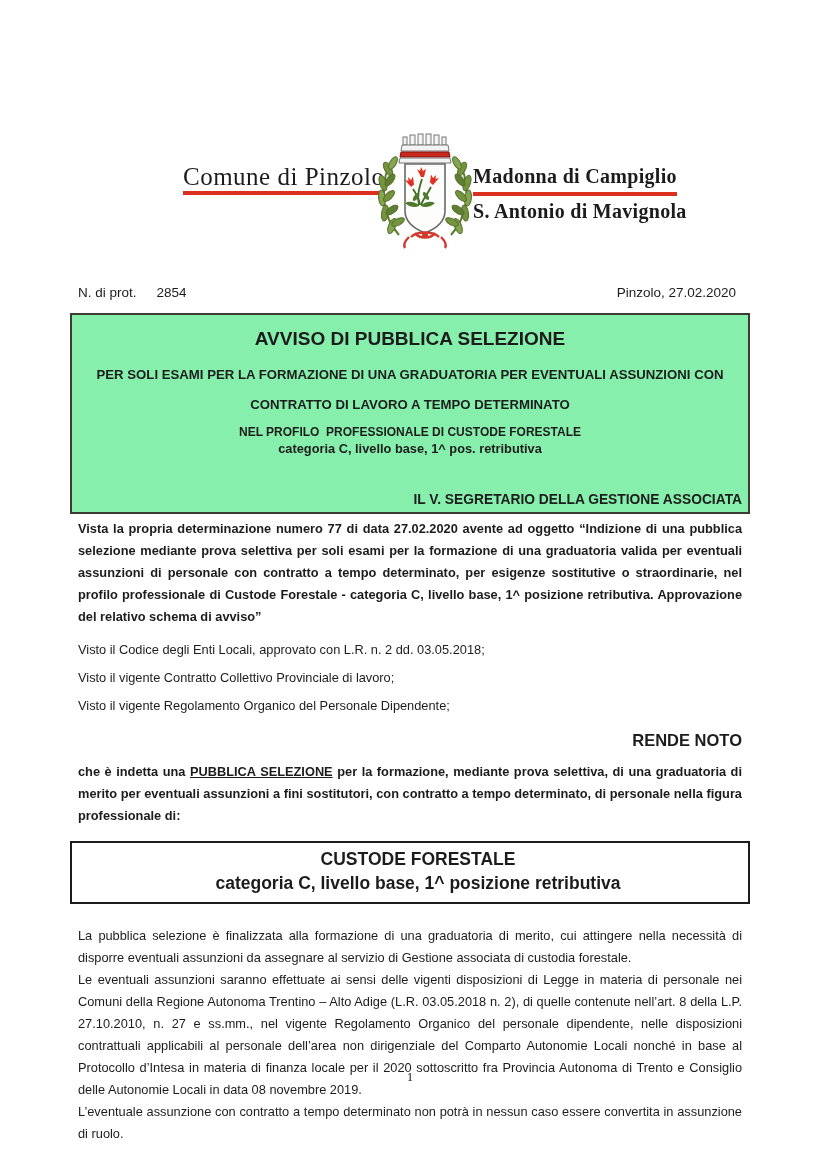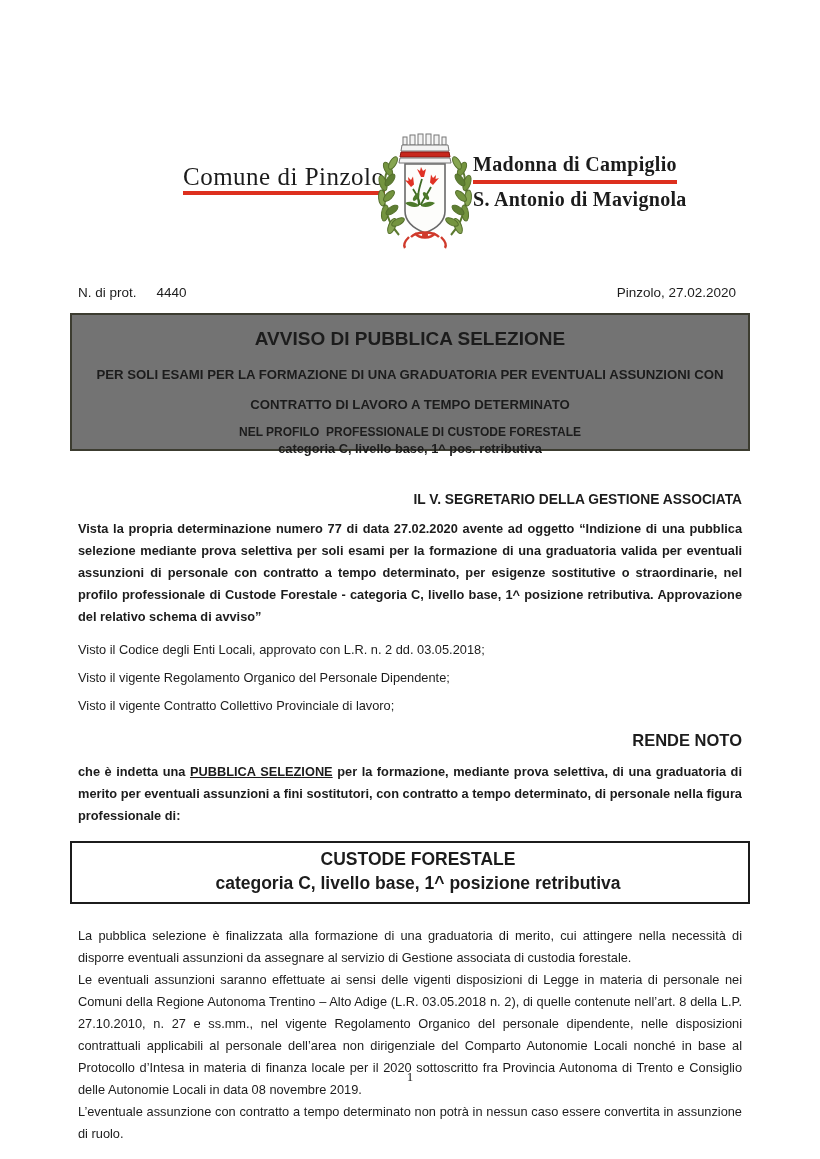--- a/index.html
+++ b/index.html
@@ -14,37 +14,37 @@
   
   .letterhead{position:absolute;top:133px;left:0;width:820px;height:120px;}
   .muni{
     position:absolute;left:183px;top:30px;
     font-family:"Liberation Serif",serif;
     font-weight:normal;font-size:25px;letter-spacing:.5px;
     border-bottom:4px solid #dd2f1e;padding-bottom:0;
   }
   .crest{position:absolute;left:369px;top:0;width:112px;height:118px;}
   .localities{
-    position:absolute;left:473px;top:20px;
+    position:absolute;left:473px;top:32px;
     font-family:"Liberation Serif",serif;
     font-weight:bold;font-size:20px;letter-spacing:.3px;
   }
   .localities .loc1{border-bottom:4px solid #dd2f1e;padding-bottom:4px;display:inline-block;}
   .localities .loc2{margin-top:4px;}
   
   .protorow{
     position:absolute;top:285px;left:78px;right:84px;
     display:flex;justify-content:space-between;
     font-size:13.5px;
   }
   .protonum{margin-left:20px;}
   
   .noticebox{
-    position:absolute;top:313px;left:70px;width:680px;height:138px;
-    background:#737373;border:2px solid #3c3c30;
+    position:absolute;top:313px;left:70px;width:680px;height:201px;
+    background:#86efac;border:2px solid #3c3c30;
     box-sizing:border-box;text-align:center;font-weight:bold;
     padding-top:13px;
   }
   .noticebox .nb-title{font-size:19px;margin-bottom:17px;}
   .noticebox .nb-line1{font-size:13.2px;margin-bottom:15px;}
   .noticebox .nb-line2{font-size:13.2px;margin-bottom:13px;}
   .noticebox .nb-profile{font-size:12px;white-space:pre-wrap;margin-bottom:2px;}
   .noticebox .nb-category{font-size:12.8px;}
   
   .bodytext{
@@ -152,41 +152,41 @@
     </svg>
 
     <div class="localities">
       <div><span class="loc1">Madonna di Campiglio</span></div>
       <div class="loc2">S. Antonio di Mavignola</div>
     </div>
   </div>
 
   <div class="protorow">
     <div>
-      <span>N. di prot.</span><span class="protonum">4440</span>
+      <span>N. di prot.</span><span class="protonum">2854</span>
     </div>
     <div>Pinzolo, 27.02.2020</div>
   </div>
 
   <div class="noticebox">
     <div class="nb-title">AVVISO DI PUBBLICA SELEZIONE</div>
     <div class="nb-line1">PER SOLI ESAMI PER LA FORMAZIONE DI UNA GRADUATORIA PER EVENTUALI ASSUNZIONI CON</div>
     <div class="nb-line2">CONTRATTO DI LAVORO A TEMPO DETERMINATO</div>
     <div class="nb-profile">NEL PROFILO  PROFESSIONALE DI CUSTODE FORESTALE</div>
     <div class="nb-category">categoria C, livello base, 1^ pos. retributiva</div>
   </div>
 
   <div class="bodytext">
     <div class="h-center h1">IL V. SEGRETARIO DELLA GESTIONE ASSOCIATA</div>
 
     <p class="para">Vista la propria determinazione numero 77 di data 27.02.2020 avente ad oggetto “Indizione di una pubblica selezione mediante prova selettiva per soli esami per la formazione di una graduatoria valida per eventuali assunzioni di personale con contratto a tempo determinato, per esigenze sostitutive o straordinarie, nel profilo professionale di Custode Forestale - categoria C, livello base, 1^ posizione retributiva. Approvazione del relativo schema di avviso”</p>
 
     <p class="visto">Visto il Codice degli Enti Locali, approvato con L.R. n. 2 dd. 03.05.2018;</p>
+    <p class="visto">Visto il vigente Contratto Collettivo Provinciale di lavoro;</p>
     <p class="visto">Visto il vigente Regolamento Organico del Personale Dipendente;</p>
-    <p class="visto">Visto il vigente Contratto Collettivo Provinciale di lavoro;</p>
 
     <div class="h-center rende">RENDE NOTO</div>
 
     <p class="announce"><span>che è indetta una </span><span class="u">PUBBLICA SELEZIONE</span><span> per la formazione, mediante prova selettiva, di una graduatoria di merito per eventuali assunzioni a fini sostitutori, con contratto a tempo determinato, di personale nella figura professionale di:</span></p>
 
     <div class="profilebox">
       <div class="pb-title">CUSTODE FORESTALE</div>
       <div class="pb-sub">categoria C, livello base, 1^ posizione retributiva</div>
     </div>
 

